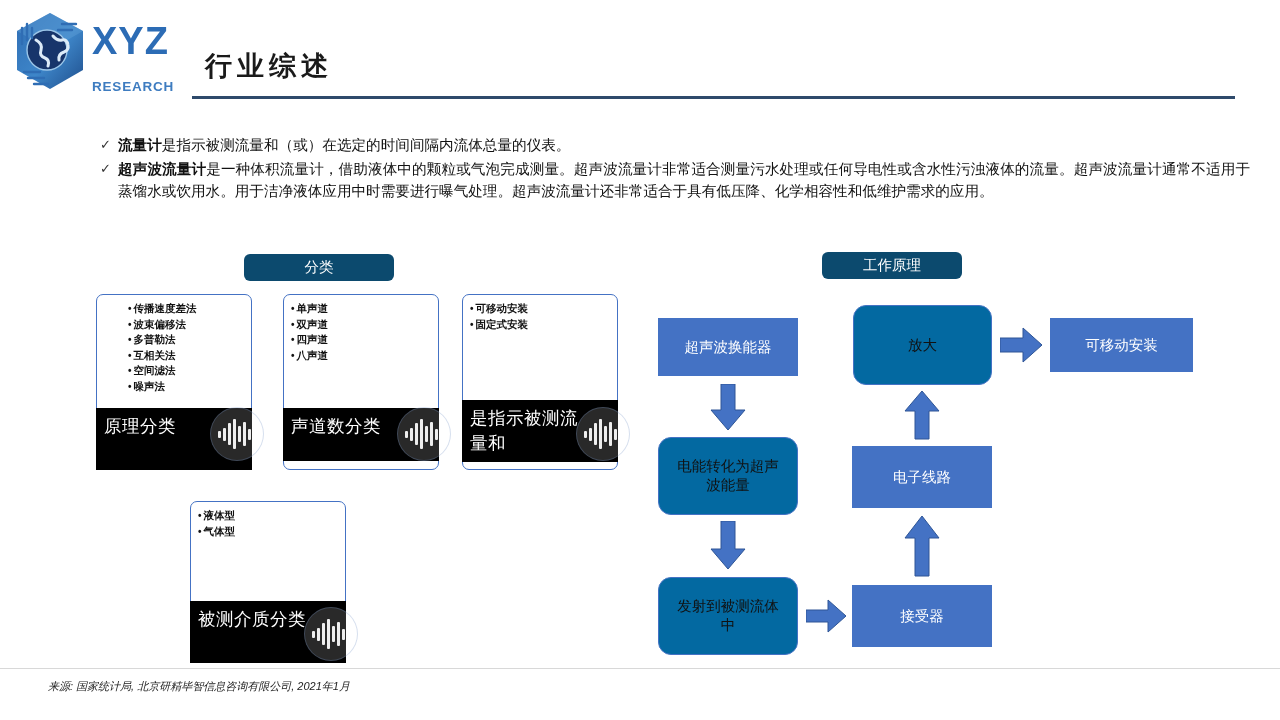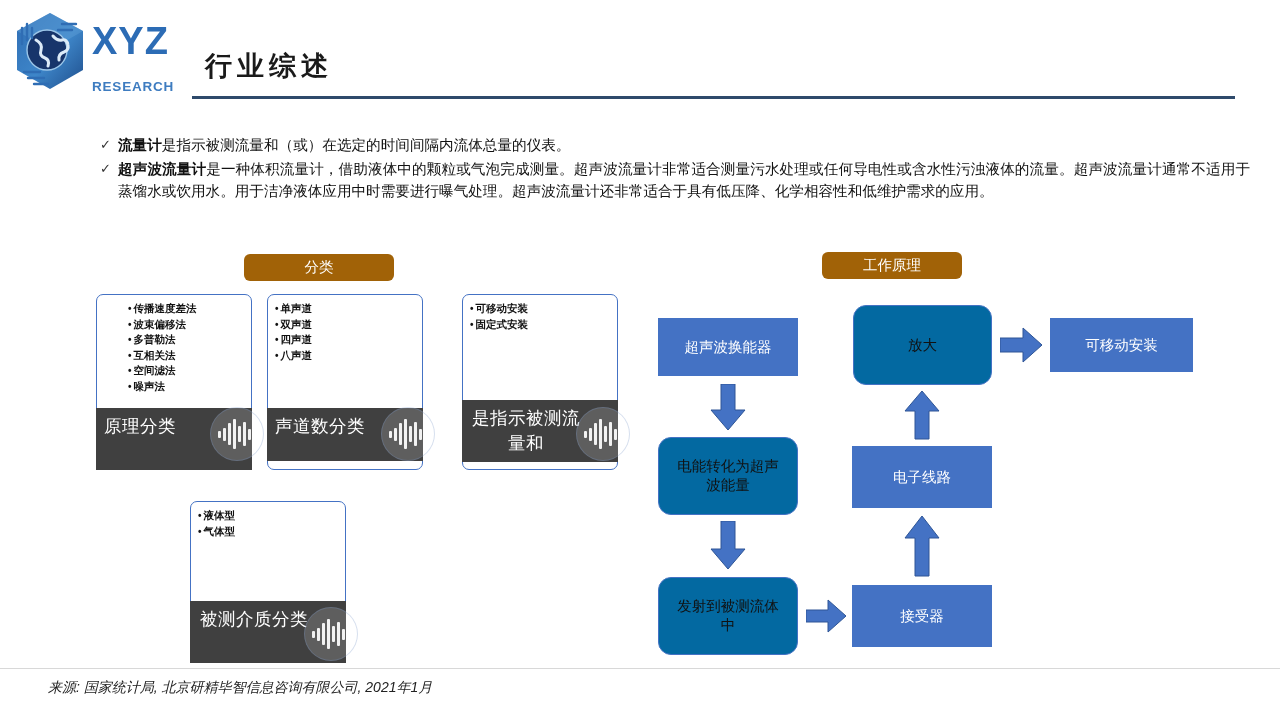--- a/index.html
+++ b/index.html
@@ -42,44 +42,43 @@
   }
   .bullet-text {
     font-size: 14.6px; line-height: 22.5px; color: #111;
     text-align: justify; flex: 1 1 auto;
   }
   .bullet-text b { font-weight: 700; }
 
   
   .pill {
     position: absolute; height: 27px; border-radius: 6px;
-    background: #a16207; color: #fff;
+    background: #0c4a6e; color: #fff;
     font-size: 14.5px; line-height: 27px; text-align: center;
   }
   #pill-classification { left: 244px; top: 254px; width: 150px; }
   #pill-principle { left: 822px; top: 252px; width: 140px; }
 
   
   .card { position: absolute; }
   .card-body {
     position: absolute; left: 0; top: 0; width: 100%;
     background: #fff; border: 1px solid #4472C4;
     border-radius: 7px; padding: 6px 6px 0 7px;
   }
   .card-body ul { list-style: none; }
   .card-body li {
     font-size: 10.5px; line-height: 14.6px; color: #111;
     font-weight: 700; white-space: nowrap;
   }
   .card-body li::before { content: "\2022"; margin-right: 2px; font-size: 10px; }
   .card-foot {
     position: absolute; left: 0; width: 100%;
-    background: #404040; color: #fff;
+    background: #000000; color: #fff;
     overflow: hidden;
-    text-align: center;
   }
   .card-foot-label {
     position: absolute; left: 8px; top: 6px;
     font-size: 17.5px; line-height: 25px; color: #fff;
     letter-spacing: 0.5px;
   }
   .wave-circle {
     position: absolute; border-radius: 50%;
     background: rgba(255,255,255,0.16);
     border: 1px solid rgba(120,150,200,0.30);
@@ -100,21 +99,21 @@
   .flow-box.filled { background: #4472C4; color: #ffffff; }
   .flow-box.outline {
     background: #0369a1; color: #111;
     border: 1.3px solid #4472C4; border-radius: 13px;
   }
   .arrow { position: absolute; }
 
   
   #source-note {
     position: absolute; left: 48px; top: 679px;
-    font-size: 14px; font-style: italic; color: #222;
+    font-size: 11px; font-style: italic; color: #222;
   }
   #footer-rule {
     position: absolute; left: 0; top: 668px; width: 1280px;
     height: 1px; background: #d8d8d8;
   }
 </style>
 </head>
 <body>
 
 <div id="slide">
@@ -190,21 +189,21 @@
         <i style="height:13px"></i>
         <i style="height:22px"></i>
         <i style="height:30px"></i>
         <i style="height:16px"></i>
         <i style="height:24px"></i>
         <i style="height:11px"></i>
         <i style="height:6px"></i>
     </div>
   </div>
 
-  <div class="card" style="left:267px; top:294px; width:156px; height:176px;">
+  <div class="card" style="left:283px; top:294px; width:156px; height:176px;">
     <div class="card-body" style="height:176px;">
       <ul>
         <li>单声道</li>
         <li>双声道</li>
         <li>四声道</li>
         <li>八声道</li>
       </ul>
     </div>
     <div class="card-foot" style="top:114px; height:53px;">
       <div class="card-foot-label">声道数分类</div>

